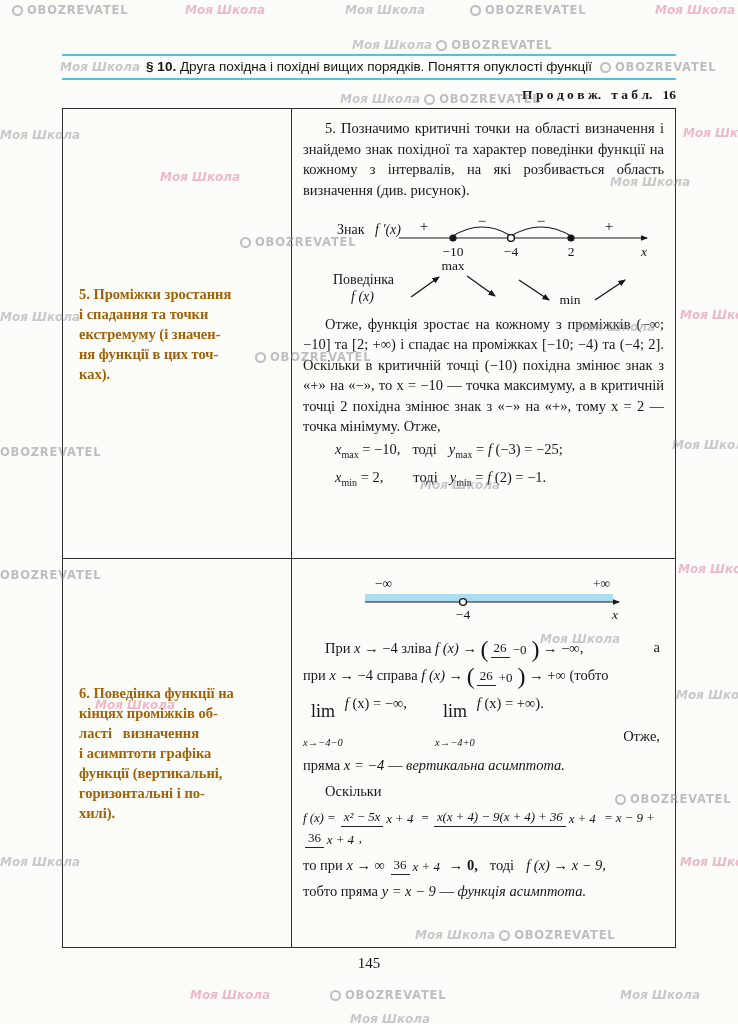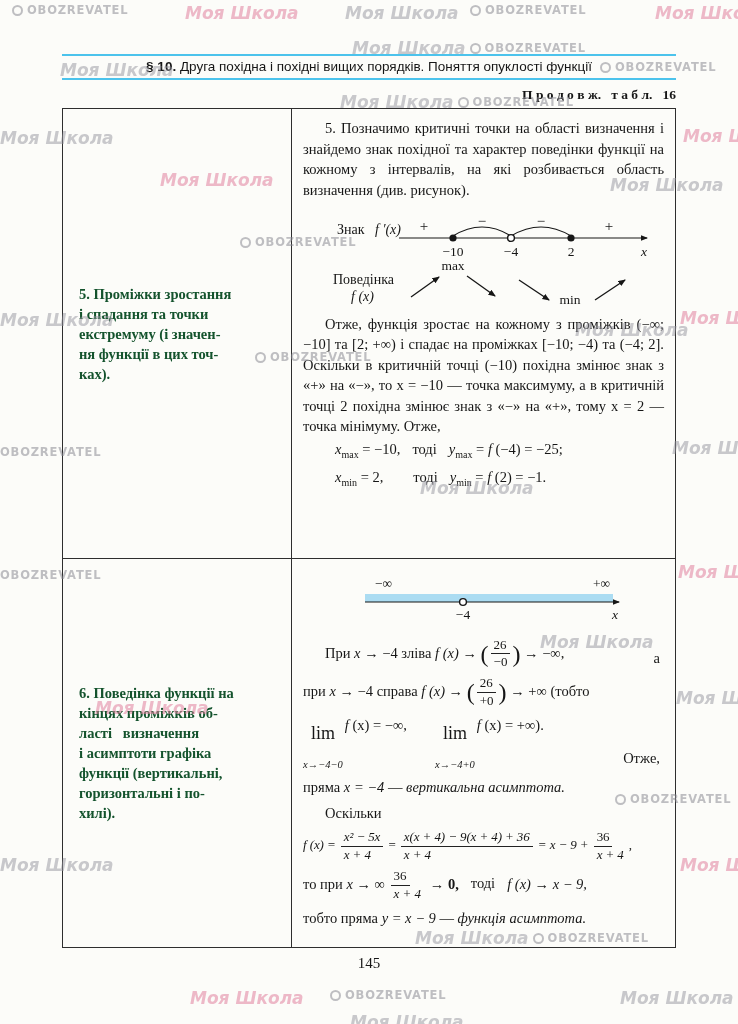--- a/index.html
+++ b/index.html
@@ -7,53 +7,53 @@
   body { width:738px; }
   .page {
     position:relative; width:738px; height:1024px; overflow:hidden;
     background:#fcfcf9; color:#161616;
     font-family:"Liberation Serif", serif;
   }
   .content { position:relative; z-index:1; }
   
   .wm-layer { position:absolute; inset:0; z-index:2; pointer-events:none; }
   .wm { position:absolute; display:flex; align-items:center; gap:4px; white-space:nowrap; }
-  .wm-school { font-family:"DejaVu Sans", sans-serif; font-style:italic; font-weight:bold; font-size:17px; }
+  .wm-school { font-family:"DejaVu Sans", sans-serif; font-style:italic; font-weight:bold; font-size:12px; }
   .wm-school.pink { color:rgba(224,128,158,0.55); }
   .wm-school.gray { color:rgba(148,148,158,0.5); }
   .wm-oboztext { font-family:"DejaVu Sans", sans-serif; font-weight:bold; font-size:11.5px; letter-spacing:0.8px; color:rgba(138,138,148,0.55); }
   .wm-logo { width:11px; height:11px; border-radius:50%; border:2px solid rgba(138,138,148,0.55); display:inline-block; flex:0 0 auto; }
   
   .header {
     margin:54px 62px 0; padding:3px 0 4px; text-align:center;
     border-top:2px solid #4cc3ec; border-bottom:2.5px solid #4cc3ec;
     font-family:"Liberation Sans", sans-serif; font-size:13.5px;
   }
   .header .sec { font-weight:bold; }
   .caption { margin:7px 62px 5px; text-align:right; font-weight:bold; font-size:13.5px; white-space:pre; }
   
   .tbl { margin:0 62px; border:1.3px solid #2e2e2e; background:#fcfcf9; }
   .row { display:grid; grid-template-columns:229px 1fr; }
   .row.r5 { border-bottom:1.3px solid #2e2e2e; min-height:450px; }
   .row.r6 { min-height:388px; }
   .cell-l { border-right:1.3px solid #2e2e2e; display:flex; align-items:center; padding:10px 10px 10px 16px; }
-  .blue-head { color:#14532d; font-weight:bold; font-size:14.5px; line-height:20px; white-space:pre-wrap; }
+  .blue-head { color:#a16207; font-weight:bold; font-size:14.5px; line-height:20px; white-space:pre-wrap; }
   .cell-r { padding:9px 11px 8px 11px; font-size:14.5px; line-height:20.5px; }
   .para { text-align:justify; text-indent:22px; }
   
   .mi { font-style:italic; }
   .mt { font-style:normal; }
   .msub { font-size:10px; font-style:normal; }
   .res { padding-left:32px; margin-top:2px; }
   .gap { margin:0 12px; }
   .gap2 { margin:0 12px 0 30px; }
   .m-line { position:relative; margin:6px 0 4px; }
   .indent { padding-left:22px; }
   .pr { position:absolute; right:4px; bottom:2px; }
-  .frac { display:inline-flex; flex-direction:column; align-items:flex-start; vertical-align:middle; line-height:1.15; margin:0 2px; font-size:13px; }
+  .frac { display:inline-flex; flex-direction:row; align-items:flex-end; vertical-align:middle; line-height:1.15; margin:0 2px; font-size:13px; }
   .frac .fn { padding:0 3px 1px; border-bottom:1.1px solid #222; }
   .frac .fd { padding:1px 3px 0; }
   .bp { font-size:24px; font-weight:400; vertical-align:middle; }
   .lim { display:inline-flex; flex-direction:column; align-items:center; line-height:1; vertical-align:-9px; margin-right:2px; }
   .lim .op { font-size:18px; }
   .lim .sb { font-size:10.5px; margin-top:18px; }
   .lim2 { margin-left:28px; }
   .smallmath { font-size:13px; letter-spacing:-0.1px; }
   .b { font-weight:bold; }
   .diag1 { margin:4px 0 0 0; }
@@ -117,21 +117,21 @@
               <line x1="164" y1="72" x2="192" y2="92" stroke="#161616" stroke-width="1.3" marker-end="url(#arr)"></line>
               <line x1="216" y1="76" x2="246" y2="96" stroke="#161616" stroke-width="1.3" marker-end="url(#arr)"></line>
               <text x="267" y="100" font-size="13.5" text-anchor="middle">min</text>
               <line x1="292" y1="96" x2="322" y2="76" stroke="#161616" stroke-width="1.3" marker-end="url(#arr)"></line>
             </svg>
           </div>
 
           <div class="para">Отже, функція зростає на кожному з проміжків (−∞; −10] та [2; +∞) і спадає на проміжках [−10; −4) та (−4; 2]. Оскільки в критичній точці (−10) похідна змінює знак з «+» на «−», то x = −10 — точка максимуму, а в критичній точці 2 похідна змінює знак з «−» на «+», тому x = 2 — точка мінімуму. Отже,</div>
 
           <div class="res">
-            <span class="mi">x</span><sub class="msub">max</sub><span class="mt"> = −10,</span><span class="mt gap">тоді</span><span class="mi">y</span><sub class="msub">max</sub><span class="mt"> = </span><span class="mi">f</span><span class="mt"> (−4) = −25;</span>
+            <span class="mi">x</span><sub class="msub">max</sub><span class="mt"> = −10,</span><span class="mt gap">тоді</span><span class="mi">y</span><sub class="msub">max</sub><span class="mt"> = </span><span class="mi">f</span><span class="mt"> (−3) = −25;</span>
           </div>
           <div class="res">
             <span class="mi">x</span><sub class="msub">min</sub><span class="mt"> = 2,</span><span class="mt gap2">тоді</span><span class="mi">y</span><sub class="msub">min</sub><span class="mt"> = </span><span class="mi">f</span><span class="mt"> (2) = −1.</span>
           </div>
         </div>
       </div>
 
       <div class="row r6">
         <div class="cell-l">
           <div class="blue-head">6. Поведінка функції на

